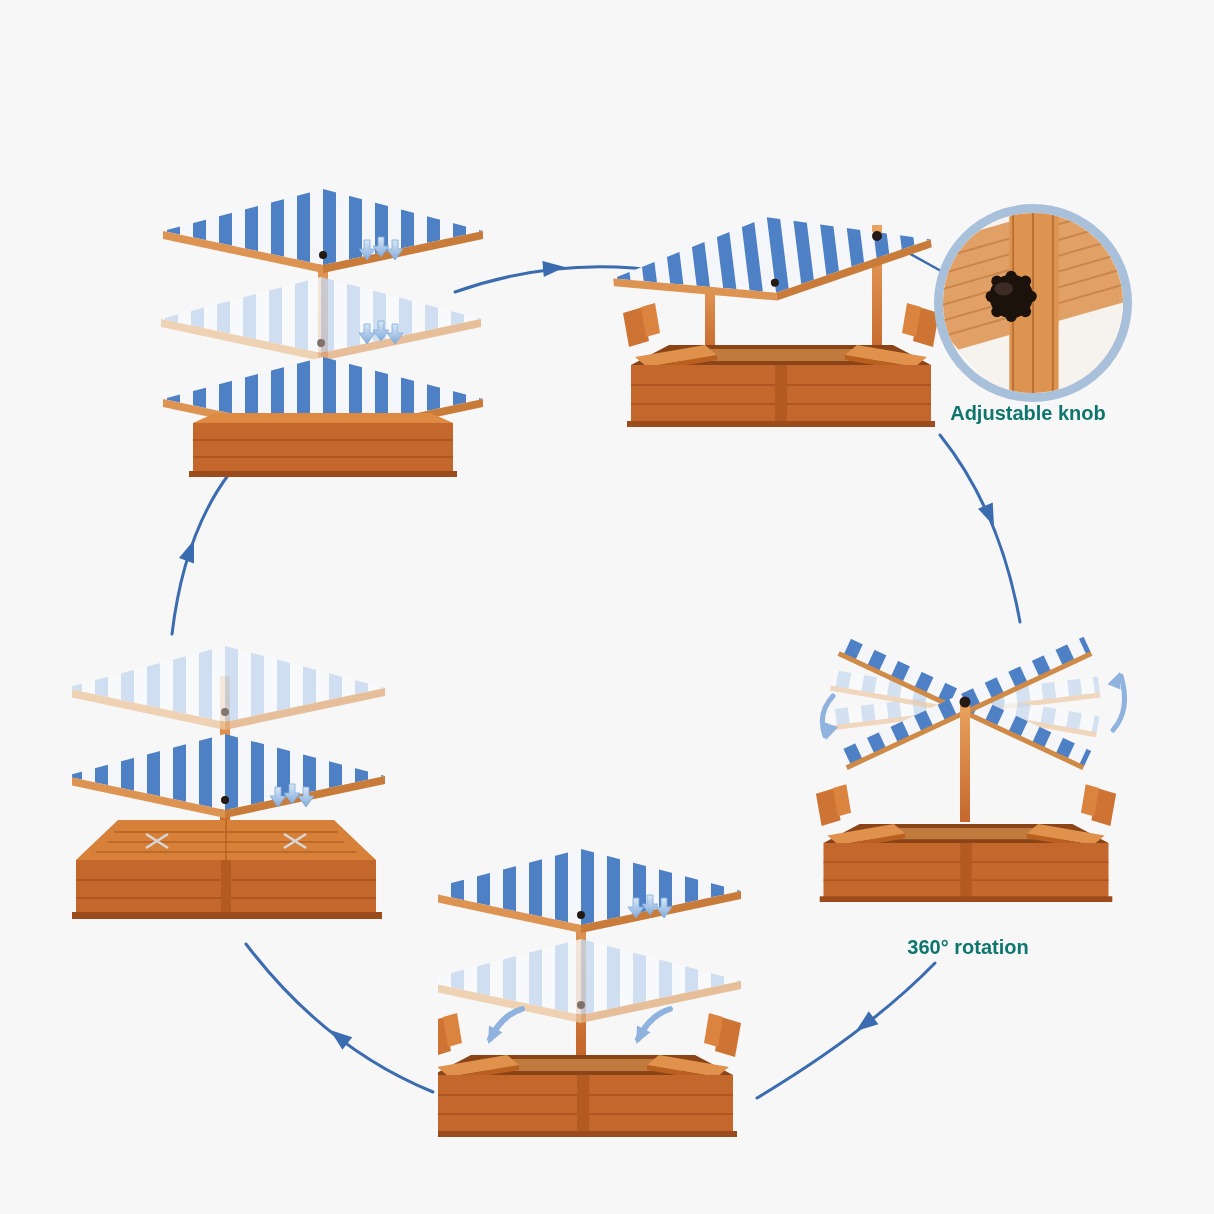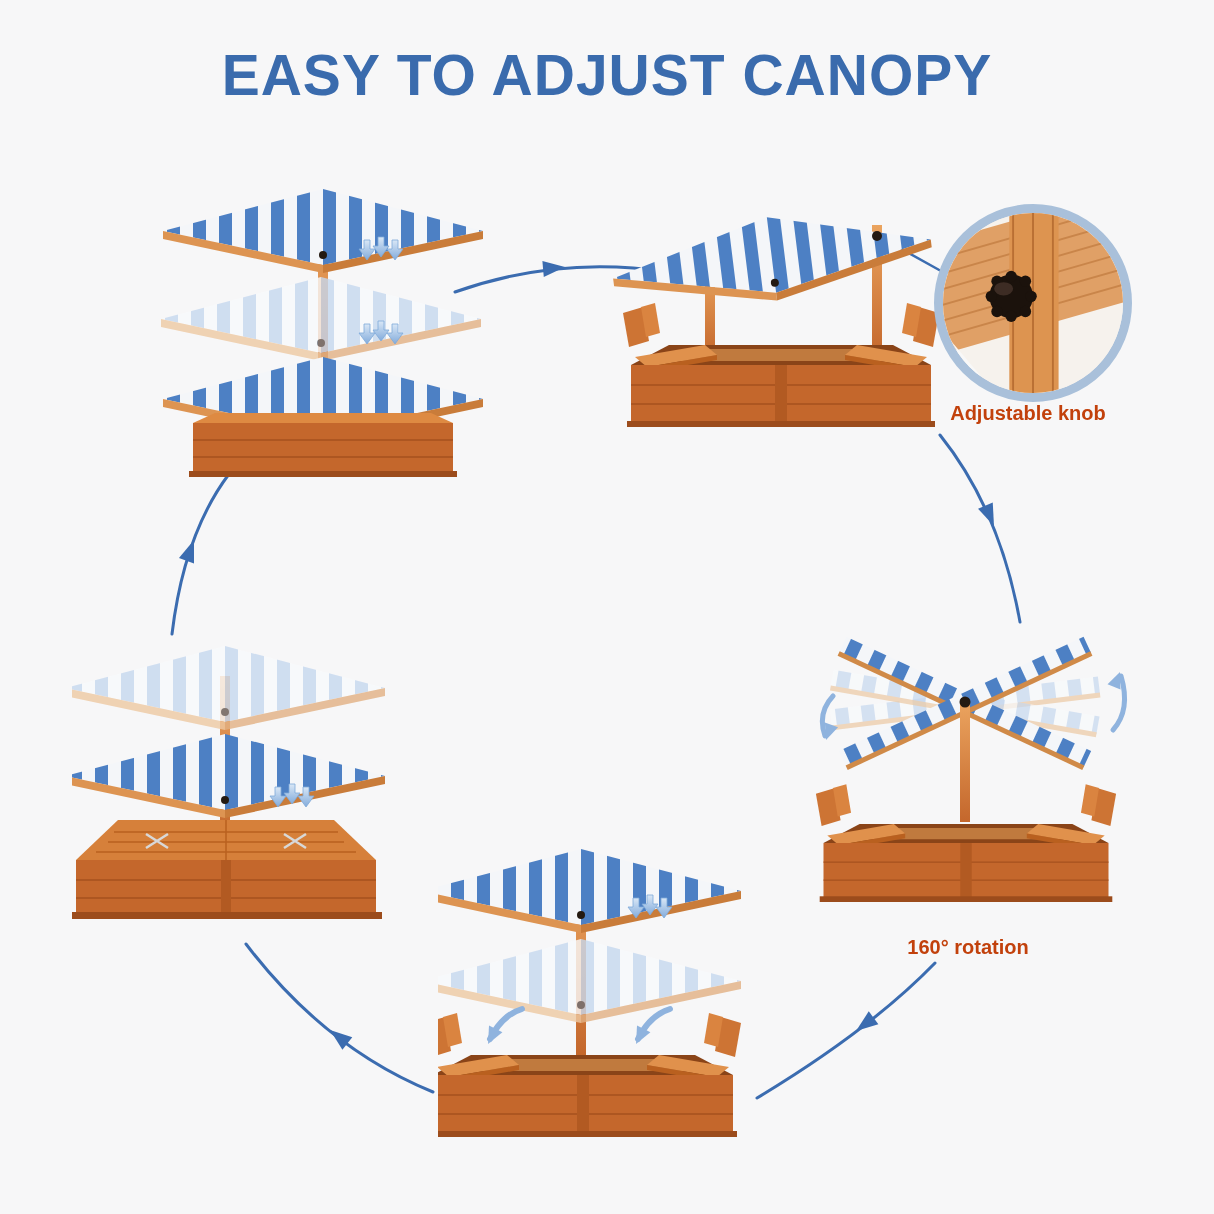--- a/index.html
+++ b/index.html
@@ -2,21 +2,21 @@
 <html><head>
 <meta charset="utf-8">
 <style>
   html,body{margin:0;padding:0;}
   body{font-family:"Liberation Sans","DejaVu Sans",sans-serif;background:#f7f7f8;}
   .stage{position:relative;width:1214px;height:1214px;background:#f7f7f8;overflow:hidden;}
   .title{position:absolute;top:42px;left:0;width:1214px;text-align:center;
          font-size:57px;font-weight:900;letter-spacing:1px;color:#3a6bad;}
   .fig{position:absolute;}
   .fig svg{display:block;}
-  .callout{position:absolute;text-align:center;font-weight:700;font-size:20px;color:#c2410c;}
+  .callout{position:absolute;text-align:center;font-weight:700;font-size:20px;color:#0f766e;}
   #connectors{position:absolute;left:0;top:0;}
   path.flow{fill:none;stroke-width:3;stroke-linecap:round;}
   path.pointer{fill:none;stroke-width:2.5;stroke-linecap:round;}
   .mag{position:absolute;left:934px;top:204px;width:180px;height:180px;border-radius:50%;
        border:9px solid #a9c0da;overflow:hidden;background:#f6f2ed;}
   .soft{stroke:#8fb3de;fill:none;stroke-linecap:round;}
 </style>
 </head>
 <body>
 
@@ -107,21 +107,20 @@
     <polygon points="0,0 -22,-8 -22,8" transform="translate(994,526) rotate(67)" fill="#3b6cb0"></polygon>
     <path class="flow" d="M935,963 Q870,1030 757,1098" stroke="#3b6cb0"></path>
     <polygon points="0,0 -22,-8 -22,8" transform="translate(856,1031) rotate(143)" fill="#3b6cb0"></polygon>
     <path class="flow" d="M433,1092 Q325,1048 246,944" stroke="#3b6cb0"></path>
     <polygon points="0,0 -22,-8 -22,8" transform="translate(330,1030) rotate(-142)" fill="#3b6cb0"></polygon>
     <path class="flow" d="M172,634 Q184,534 229,474" stroke="#3b6cb0"></path>
     <polygon points="0,0 -22,-8 -22,8" transform="translate(194,540) rotate(-70)" fill="#3b6cb0"></polygon>
     <path class="pointer" d="M878,236 L941,271" stroke="#3b6cb0"></path>
   </svg>
 
-  <div class="title">EASY TO ADJUST CANOPY</div>
 
   <div class="fig" style="left:155px;top:175px;">
     <svg width="335" height="315" viewBox="0 0 335 315">
       <rect x="163" y="46" width="10" height="202" fill="url(#gw)"></rect>
       <use href="#cano" transform="translate(168,40)"></use>
       <use href="#dar3" transform="translate(206,64)"></use>
       <use href="#canoF" transform="translate(166,128)"></use>
       <use href="#dar3" transform="translate(206,148)"></use>
       <use href="#cano" transform="translate(168,208)"></use>
       <use href="#boxP" transform="translate(168,248)"></use>
@@ -175,21 +174,21 @@
       <use href="#arm" transform="translate(150,84) rotate(-25)"></use>
       <rect x="145" y="84" width="10" height="120" fill="url(#gw)"></rect>
       <circle cx="150" cy="84" r="5.5" fill="#241a12"></circle>
       <path class="soft" stroke-width="5" d="M18,78 Q2,95 10,118"></path>
       <polygon points="0,0 -16,-7 -16,7" fill="#8fb3de" transform="translate(11,122) rotate(110)"></polygon>
       <path class="soft" stroke-width="5" d="M298,112 Q316,92 306,58"></path>
       <polygon points="0,0 -16,-7 -16,7" fill="#8fb3de" transform="translate(305,54) rotate(-68)"></polygon>
       <use href="#boxO" transform="translate(151,208) scale(0.95)"></use>
     </svg>
   </div>
-  <div class="callout" style="left:858px;top:936px;width:220px;">160° rotation</div>
+  <div class="callout" style="left:858px;top:936px;width:220px;">360° rotation</div>
 
   <div class="fig" style="left:72px;top:640px;">
     <svg width="325" height="295" viewBox="0 0 325 295">
       <rect x="148" y="36" width="10" height="164" fill="url(#gw)"></rect>
       <use href="#canoF" transform="translate(153,32)"></use>
       <use href="#cano" transform="translate(153,120)"></use>
       <use href="#dar3" transform="translate(200,146)"></use>
       <use href="#boxC" transform="translate(154,200)"></use>
     </svg>
   </div>

